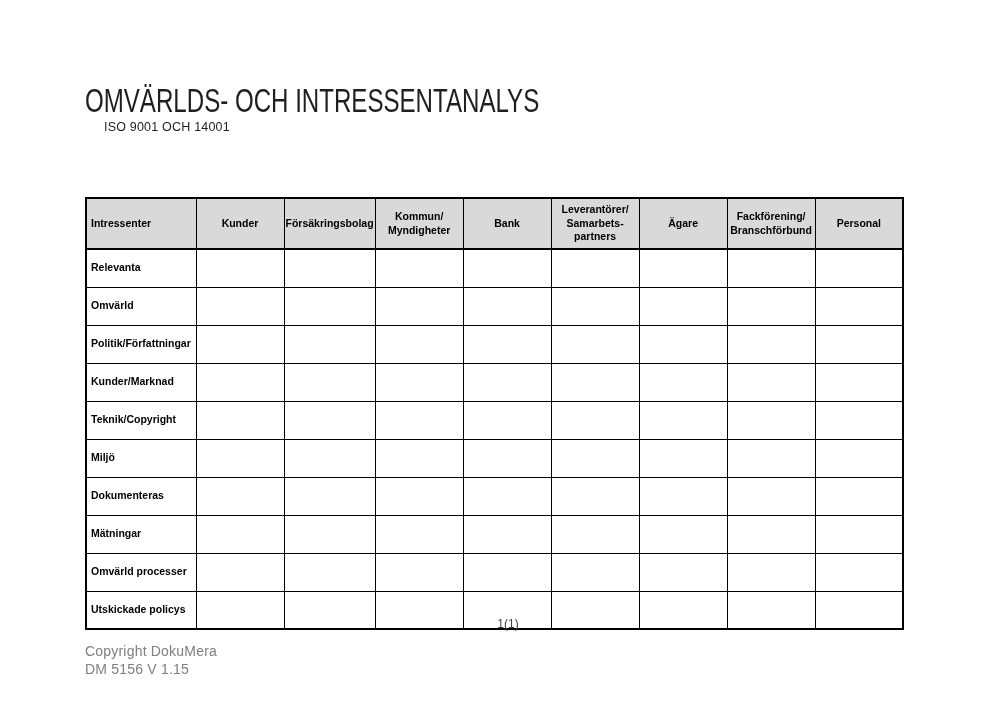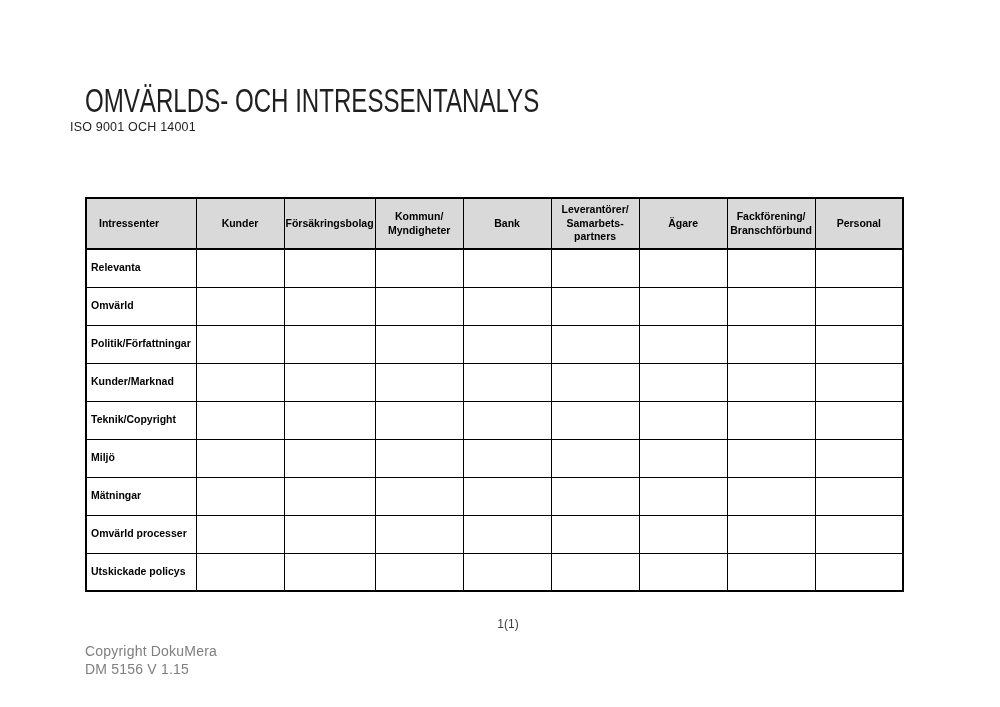--- a/index.html
+++ b/index.html
@@ -23,21 +23,21 @@
     font-size: 33px;
     font-weight: 400;
     letter-spacing: 0px;
     color: var(--title-text, #1f1f1f);
     transform: scaleX(0.73);
     transform-origin: 0 50%;
     white-space: nowrap;
   }
   .doc-subtitle {
     position: absolute;
-    left: 70px;
+    left: 104px;
     top: 120px;
     font-size: 12.5px;
     color: var(--title-text, #1f1f1f);
     letter-spacing: 0.2px;
     white-space: nowrap;
   }
   table.analysis-table {
     position: absolute;
     left: 85px;
     top: 197px;
@@ -57,21 +57,21 @@
     font-size: 10.5px;
     font-weight: bold;
     color: #000;
     white-space: pre;
     line-height: 1.3;
     padding: 0 1px;
     border-bottom: 2px solid var(--table-border, #000);
   }
   .analysis-table thead th.first {
     text-align: left;
-    padding-left: 12px;
+    padding-left: 4px;
   }
   .analysis-table tbody tr {
     height: 38px;
   }
   .analysis-table tbody th.row-label {
     text-align: left;
     vertical-align: middle;
     font-size: 10.5px;
     font-weight: bold;
     color: #000;
@@ -199,20 +199,31 @@
           <td></td>
           <td></td>
           <td></td>
           <td></td>
           <td></td>
           <td></td>
           <td></td>
           <td></td>
         </tr>
         <tr>
+          <th class="row-label">Dokumenteras</th>
+          <td></td>
+          <td></td>
+          <td></td>
+          <td></td>
+          <td></td>
+          <td></td>
+          <td></td>
+          <td></td>
+        </tr>
+        <tr>
           <th class="row-label">Mätningar</th>
           <td></td>
           <td></td>
           <td></td>
           <td></td>
           <td></td>
           <td></td>
           <td></td>
           <td></td>
         </tr>

